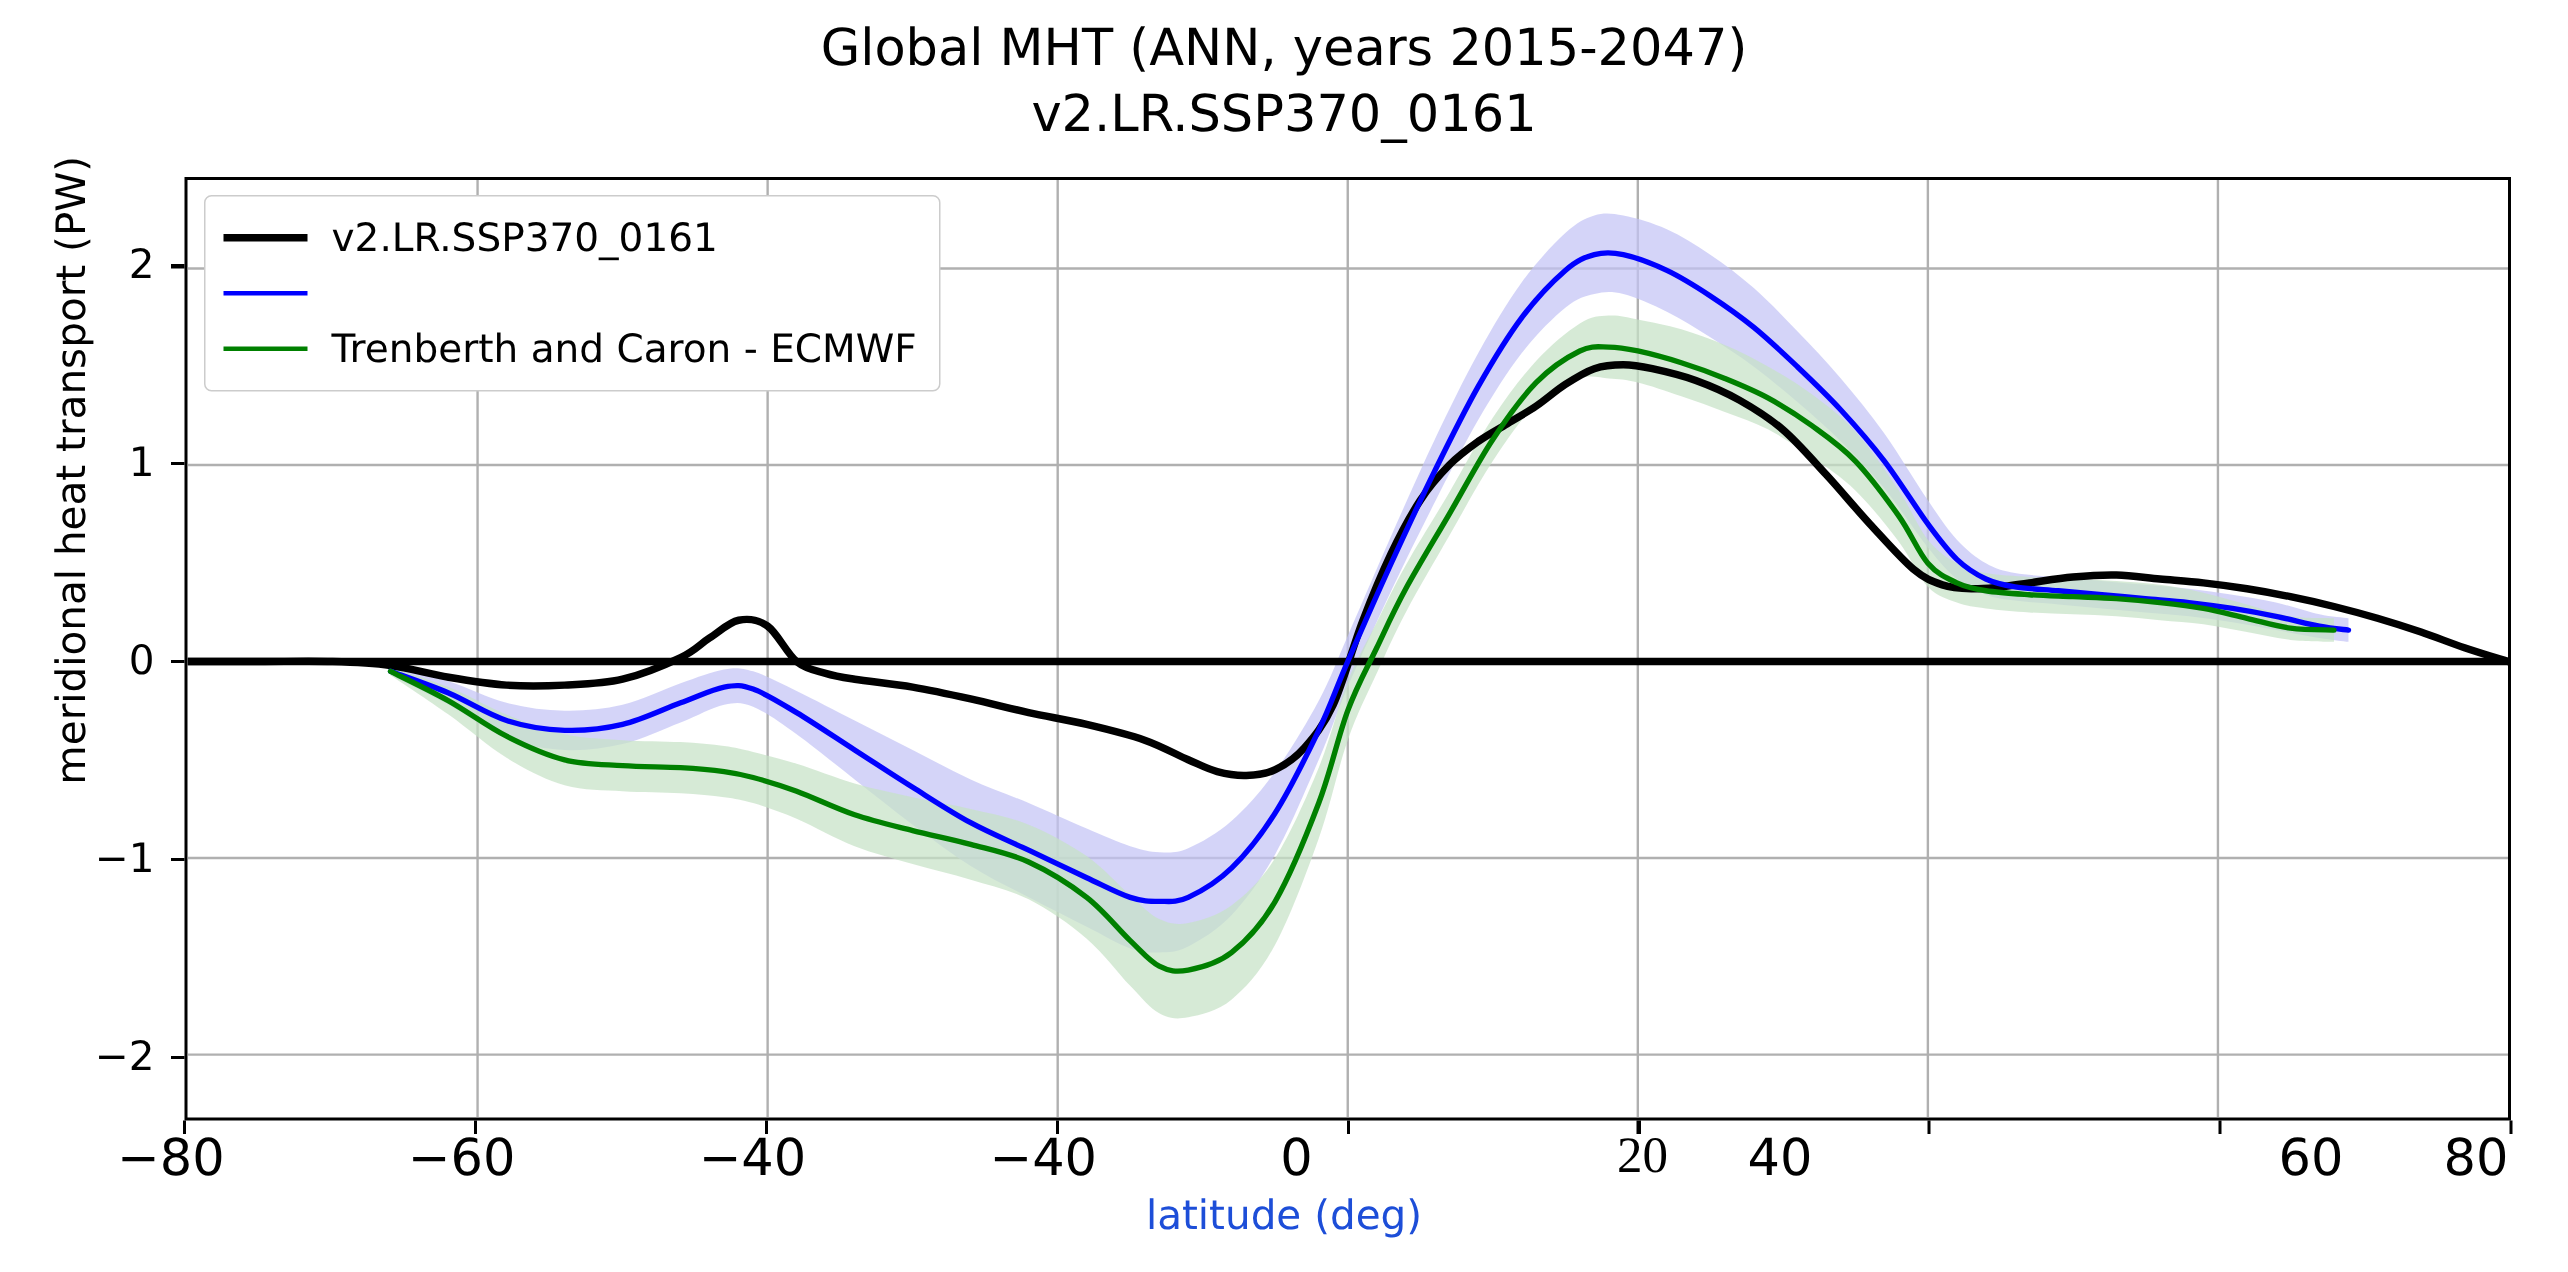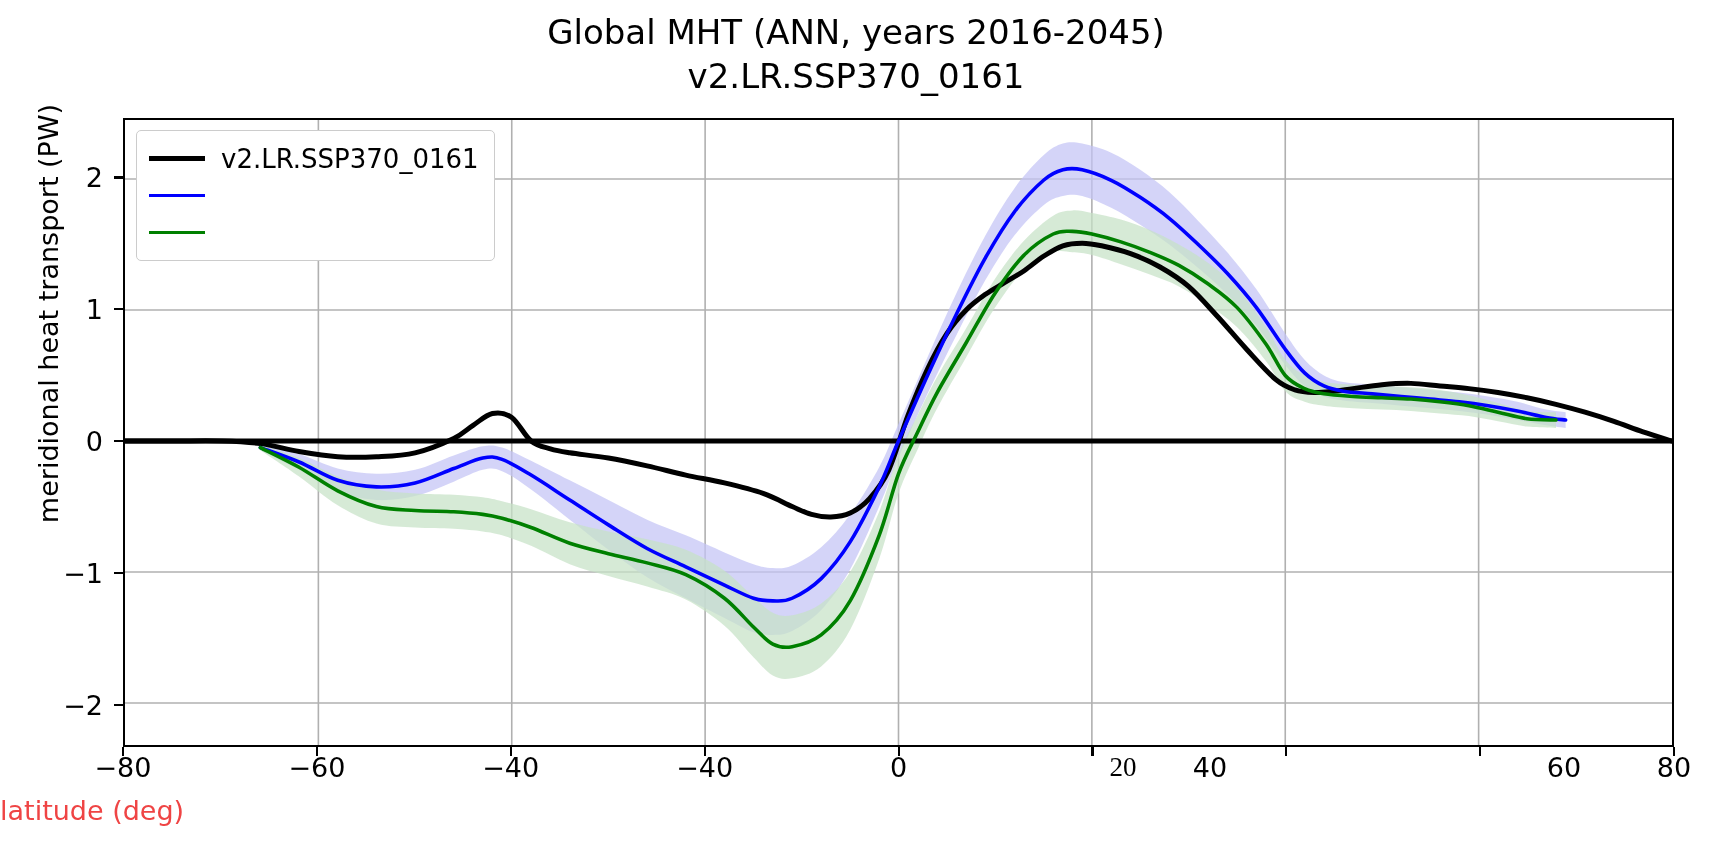--- a/index.html
+++ b/index.html
@@ -11,54 +11,54 @@
     text-align:center;font-size:34px;line-height:44px;color:#000000;
     white-space:pre-line;font-weight:400;
   }
   #ylabel{
     position:absolute;left:-232px;top:298px;width:560px;
     transform:rotate(-90deg);transform-origin:center center;
     text-align:center;font-size:27px;color:#000000;
   }
   #xlabel{
     position:absolute;left:0;top:795px;width:1712px;
-    text-align:left;font-size:27px;color:#ef4444;
+    text-align:center;font-size:27px;color:#1d4ed8;
   }
   #plot{
     position:absolute;left:123px;top:118px;width:1551px;height:629px;
     box-sizing:border-box;border:2.2px solid #000000;background:#ffffff;overflow:hidden;
   }
   #svgchart{position:absolute;left:0;top:0;width:100%;height:100%;display:block;}
   .ytick-wrap{position:absolute;left:0;top:0;width:1712px;height:848px;pointer-events:none;}
   .ylab{
     position:absolute;width:72px;text-align:right;font-size:27px;color:#000;
     transform:translateY(-50%);
   }
   .xlab{
-    position:absolute;font-size:27px;color:#000;text-align:center;width:90px;
+    position:absolute;font-size:34px;color:#000;text-align:left;width:90px;
     transform:translateX(-50%);top:752px;
   }
   .tickmark-y{position:absolute;width:9px;height:2.2px;background:#000;}
   .tickmark-x{position:absolute;height:9px;width:2.2px;background:#000;}
 
   #legend{
     position:absolute;left:136px;top:130px;
     background:#ffffff;border:1.4px solid #cccccc;border-radius:5px;
     padding:9px 15px 9px 12px;
   }
   .leg-row{display:flex;align-items:center;height:37px;}
   .leg-swatch{width:56px;height:0;border-top-style:solid;margin-right:16px;flex:none;}
   .leg-text{font-size:26px;color:#000;white-space:nowrap;}
 </style>
 </head>
 <body>
 
 <div id="figure">
 
-  <div id="title">Global MHT (ANN, years 2016-2045)
+  <div id="title">Global MHT (ANN, years 2015-2047)
 v2.LR.SSP370_0161</div>
 
   <div id="ylabel">meridional heat transport (PW)</div>
   <div id="xlabel">latitude (deg)</div>
 
   <div id="plot">
     <svg id="svgchart" viewBox="0 0 1551 629" preserveAspectRatio="none">
         <g>
           <line x1="193.875" y1="0" x2="193.875" y2="629" stroke="#b0b0b0" stroke-width="1.6"></line>
           <line x1="387.75" y1="0" x2="387.75" y2="629" stroke="#b0b0b0" stroke-width="1.6"></line>
@@ -116,16 +116,17 @@
   <div id="legend">
       <div class="leg-row">
         <span class="leg-swatch" style="border-top-color: rgb(0, 0, 0); border-top-width: 5px;"></span>
         <span class="leg-text">v2.LR.SSP370_0161</span>
       </div>
       <div class="leg-row">
         <span class="leg-swatch" style="border-top-color: rgb(0, 0, 255); border-top-width: 3.6px;"></span>
       </div>
       <div class="leg-row">
         <span class="leg-swatch" style="border-top-color: rgb(0, 128, 0); border-top-width: 3.6px;"></span>
+        <span class="leg-text">Trenberth and Caron - ECMWF</span>
       </div>
     </div>
 
 </div>
 
 </body></html>

